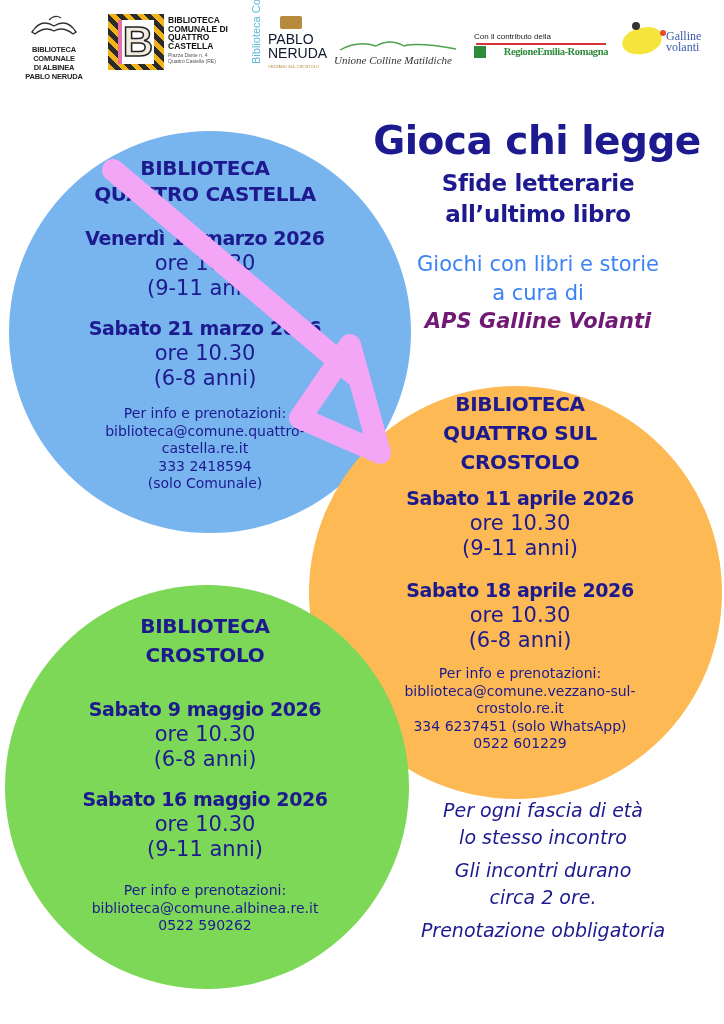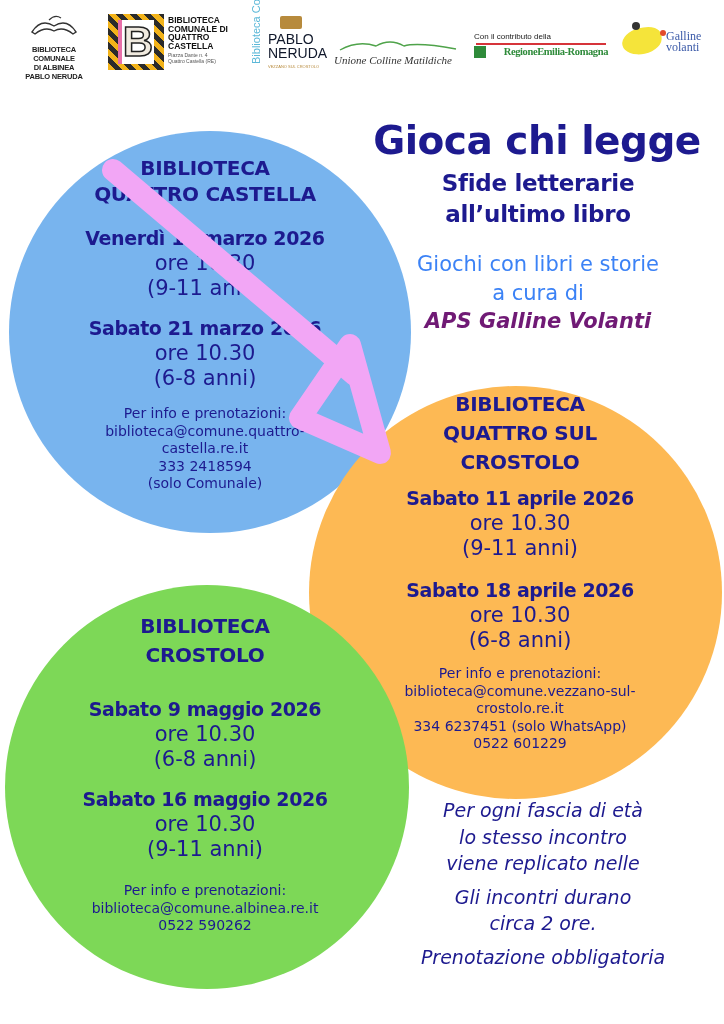--- a/index.html
+++ b/index.html
@@ -219,21 +219,20 @@
     <div>Per info e prenotazioni:</div>
     <div>biblioteca@comune.albinea.re.it</div>
     <div>0522 590262</div>
   </div>
 </div>
 
 <div class="notes">
   <div class="p">
     <div>Per ogni fascia di età</div>
     <div>lo stesso incontro</div>
-    <div>viene replicato nelle</div>
   </div>
   <div class="p">
     <div>Gli incontri durano</div>
     <div>circa 2 ore.</div>
   </div>
   <div>Prenotazione obbligatoria</div>
 </div>
 
 <svg class="arrow" viewBox="0 0 724 1024" width="724" height="1024">
   <g stroke="#f2a6f5" stroke-width="22" stroke-linecap="round" stroke-linejoin="round" fill="none">

